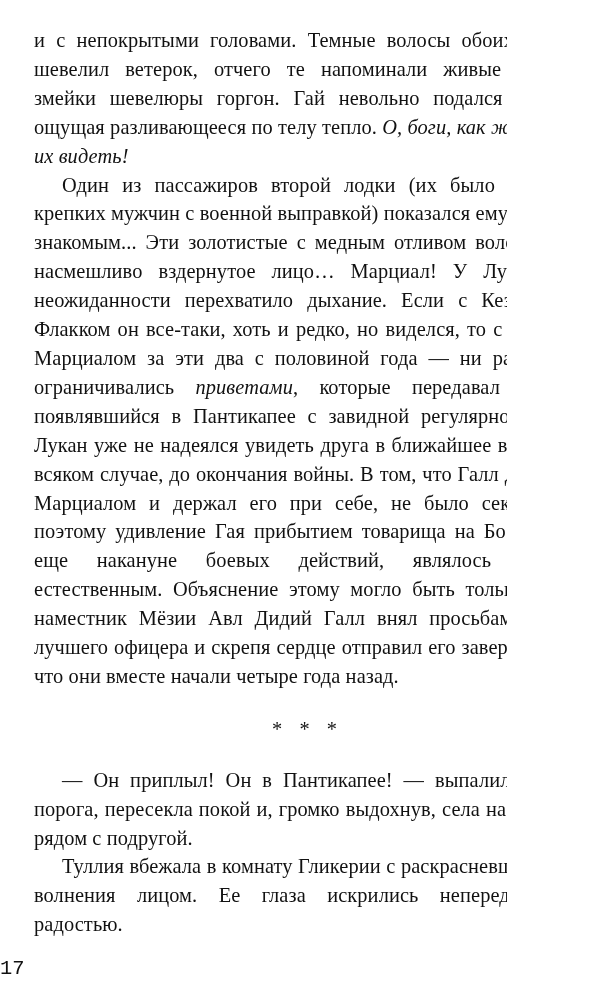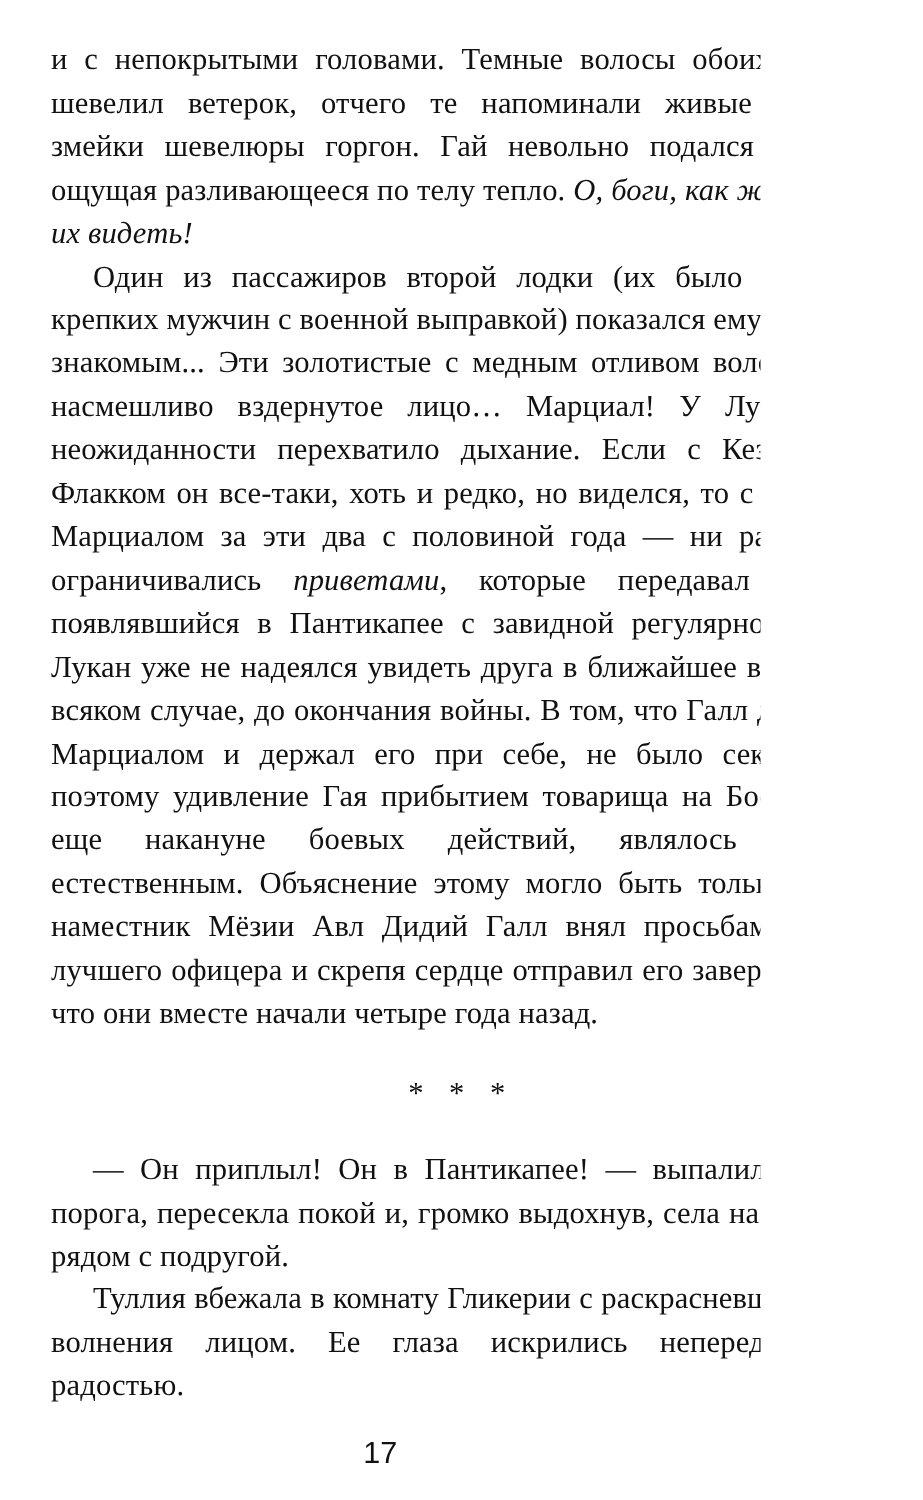--- a/index.html
+++ b/index.html
@@ -51,24 +51,23 @@
     text-indent: 0;
     letter-spacing: 6px;
     padding-top: 24px;
     padding-bottom: 22px;
   }
   .folio {
     position: absolute;
     left: 0;
     right: 0;
     top: 957px;
-    text-align: center;
     font-size: 20.4px;
     line-height: 24px;
-    font-family: Liberation Sans, sans-serif;
+    font-family: Liberation Mono, monospace;
     color: #111111;
   }
 </style>
 </head>
 <body>
 
 <div class="page" style="background: rgb(255, 255, 255); color: rgb(17, 17, 17);">
 
   <div class="text-block">
 

